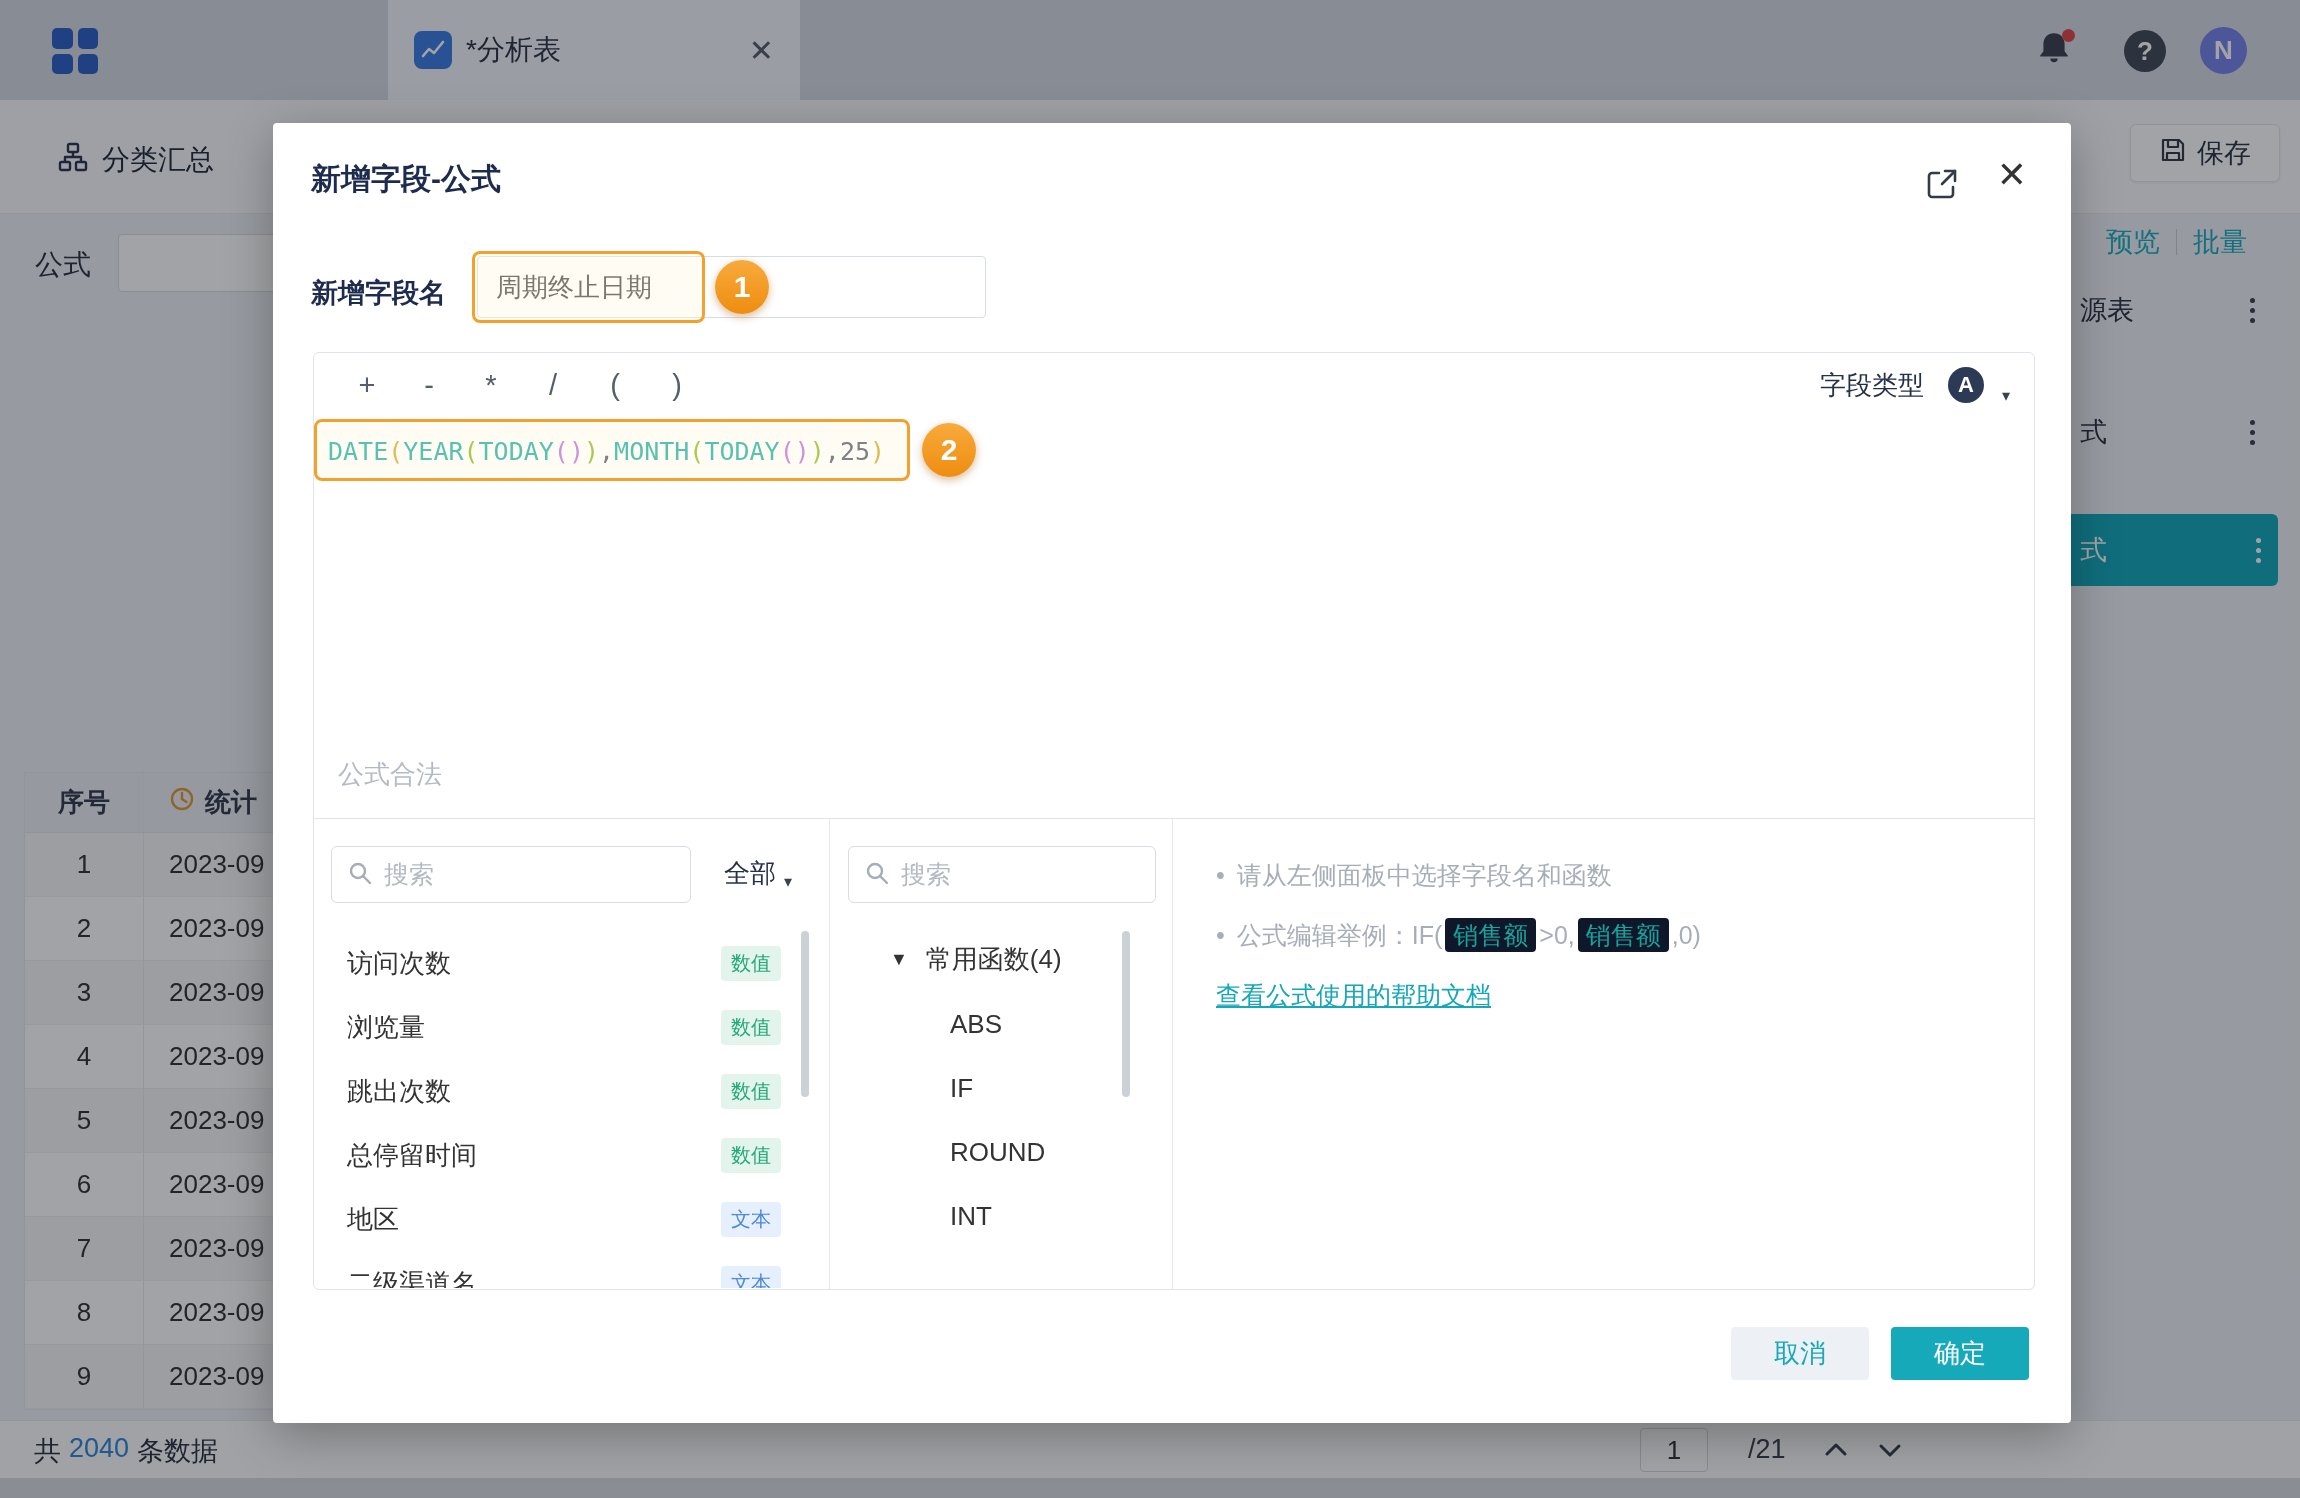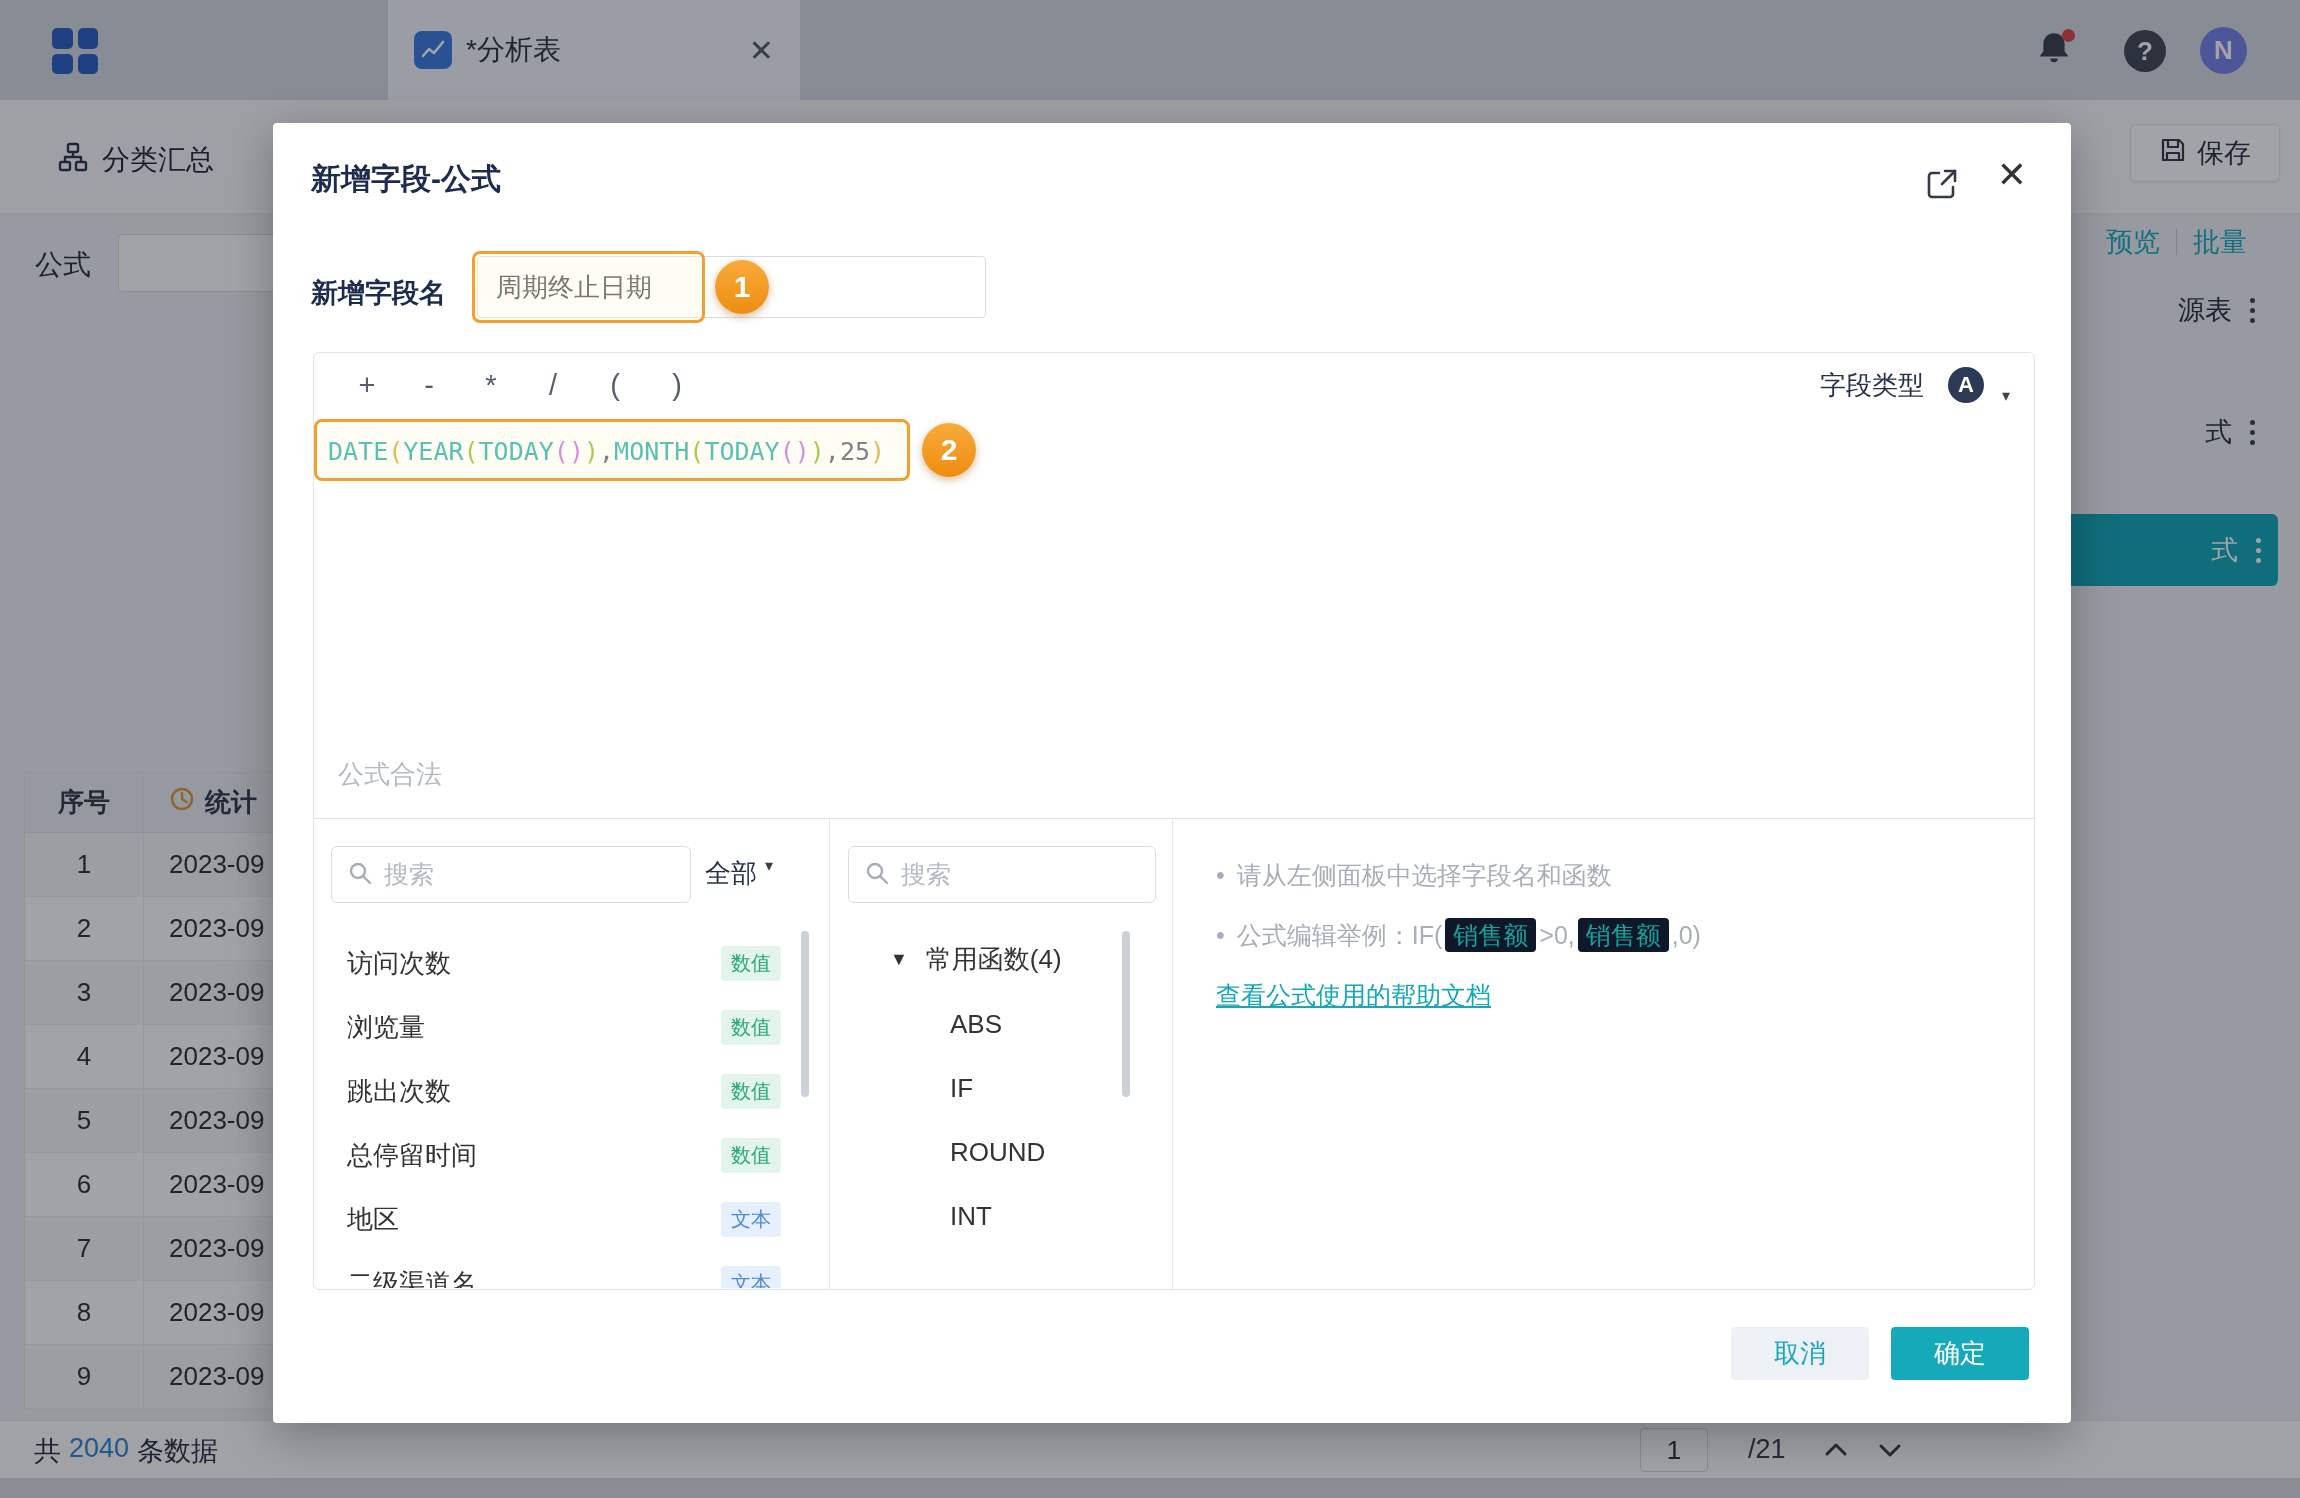--- a/index.html
+++ b/index.html
@@ -23,21 +23,21 @@
 .cat-icon{position:absolute;left:58px;top:42px}
 .page-title{position:absolute;left:102px;top:41px;font-size:28px;color:#222c3c;font-weight:500}
 .save-btn{position:absolute;right:20px;top:24px;width:150px;height:58px;background:#fff;border:1px solid #e3e6ec;border-radius:6px;display:flex;align-items:center;justify-content:center;gap:10px;font-size:27px;color:#2b3648;box-shadow:0 1px 3px rgba(30,40,60,.08);cursor:pointer;font-family:inherit}
 
 .formula-label{position:absolute;left:35px;top:246px;font-size:28px;color:#2a3342}
 .formula-input-bg{position:absolute;left:118px;top:234px;width:520px;height:58px;background:#fff;border:1px solid #d7dbe2;border-radius:4px}
 
 .side-links{position:absolute;left:2106px;top:224px;display:flex;align-items:center;gap:16px;font-size:27px}
 .side-links .lk{color:#1badc0;cursor:pointer}
 .side-links .vd{width:1px;height:26px;background:#c6ccd4}
-.side-row{position:absolute;left:2054px;width:218px;height:46px;display:flex;align-items:center;justify-content:flex-end;padding-left:26px;cursor:pointer}
+.side-row{position:absolute;left:2054px;width:218px;height:46px;display:flex;align-items:center;justify-content:space-between;padding-left:26px;cursor:pointer}
 .side-row .lbl{font-size:27px;color:#2a3342}
 .r1{top:287px}.r2{top:409px}
 .r3{left:2022px;top:514px;width:256px;height:72px;background:#14a9ba;border-radius:0 6px 6px 0;padding-left:58px}
 .r3 .lbl{color:#fff}
 .kebab{width:40px;height:40px;display:flex;flex-direction:column;align-items:center;justify-content:center;gap:5px;cursor:pointer}
 .kebab i{width:5px;height:5px;border-radius:50%;background:#39424f;display:block}
 .r3 .kebab i{background:#fff}
 
 .bg-table{position:absolute;left:24px;top:772px;width:420px;background:#fff;border:1px solid #e4e7ec}
 .t-head{display:flex;height:60px;background:#eceff4;border-bottom:1px solid #e0e4ea;font-size:26px;color:#333c4c;font-weight:bold}
@@ -85,21 +85,21 @@
 
 .panels{position:absolute;left:0;top:465px;right:0;bottom:0;border-top:1px solid #e0e3e9;display:flex}
 .col{position:relative;height:100%}
 .col1{width:516px;border-right:1px solid #e4e7ec}
 .col2{width:343px;border-right:1px solid #e4e7ec}
 .col3{flex:1}
 .search{position:absolute;top:27px;height:57px;border:1px solid #d9dde3;border-radius:6px;display:flex;align-items:center;padding:0 16px;gap:12px;cursor:text}
 .col1 .search{left:17px;width:360px}
 .col2 .search{left:18px;width:308px}
 .search .ph{font-size:25px;color:#b3b9c3}
-.filter{position:absolute;left:391px;top:37px;font-size:26px;color:#25304a;display:flex;align-items:flex-start;gap:8px;cursor:pointer}
+.filter{position:absolute;left:410px;top:37px;font-size:26px;color:#25304a;display:flex;align-items:flex-end;gap:8px;cursor:pointer}
 .caret{font-size:16px;color:#39424f}
 .f-list{position:absolute;left:0;top:112px;right:0;bottom:1px;overflow:hidden}
 .f-item{height:64px;display:flex;align-items:center;cursor:pointer}
 .f-name{margin-left:33px;font-size:26px;color:#333}
 .f-badge{margin-left:auto;margin-right:48px;font-size:20px;padding:4px 10px;border-radius:4px}
 .f-badge.num{background:#e2f4ec;color:#27a87c}
 .f-badge.txt{background:#e6effc;color:#4e88d9}
 .sb{position:absolute;width:8px;border-radius:4px;background:#ccd1d8;cursor:pointer}
 .sb1{left:487px;top:112px;height:166px}
 .sb2{left:292px;top:112px;height:166px}

